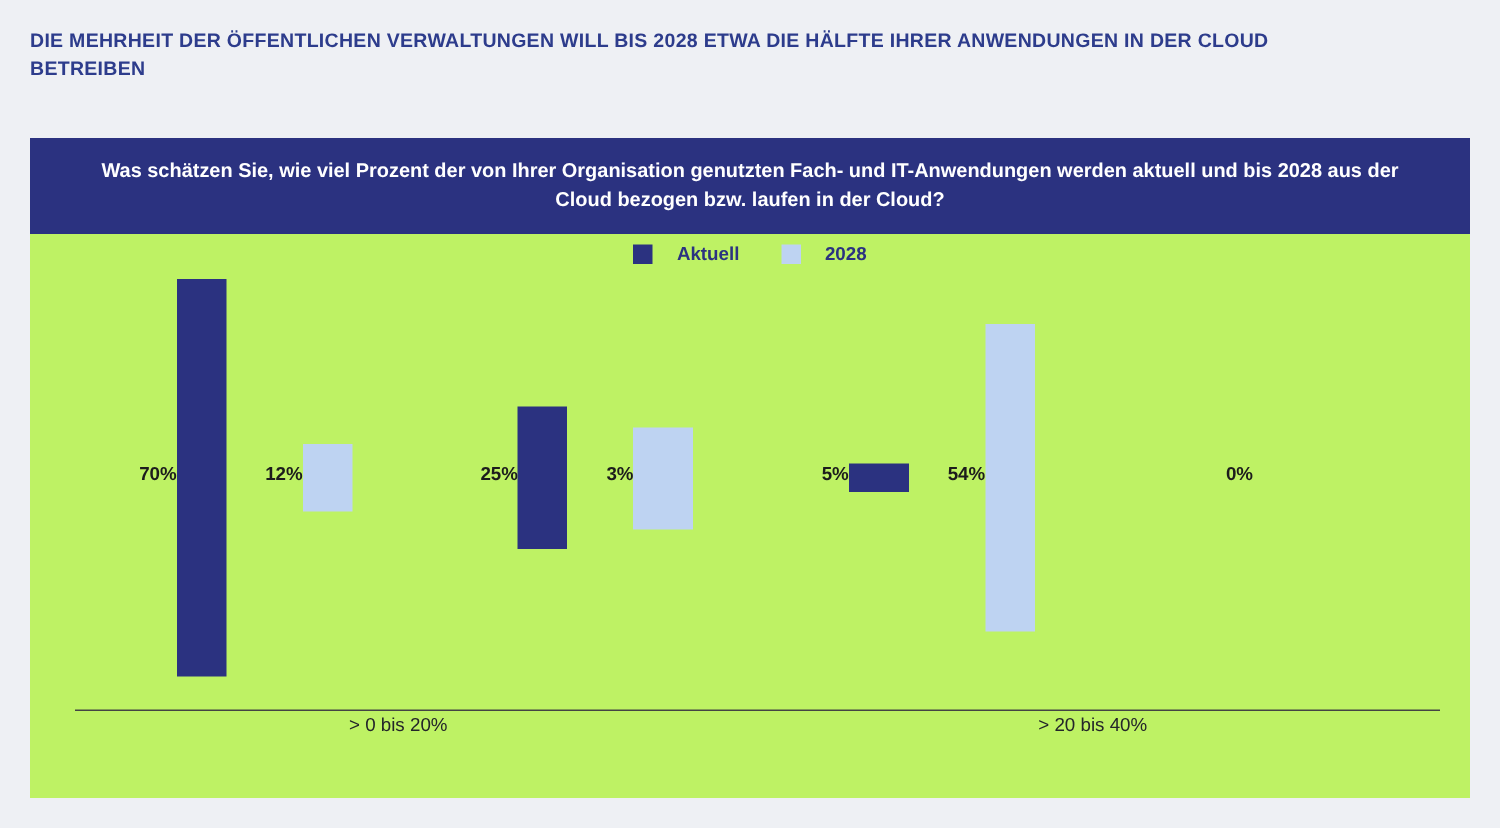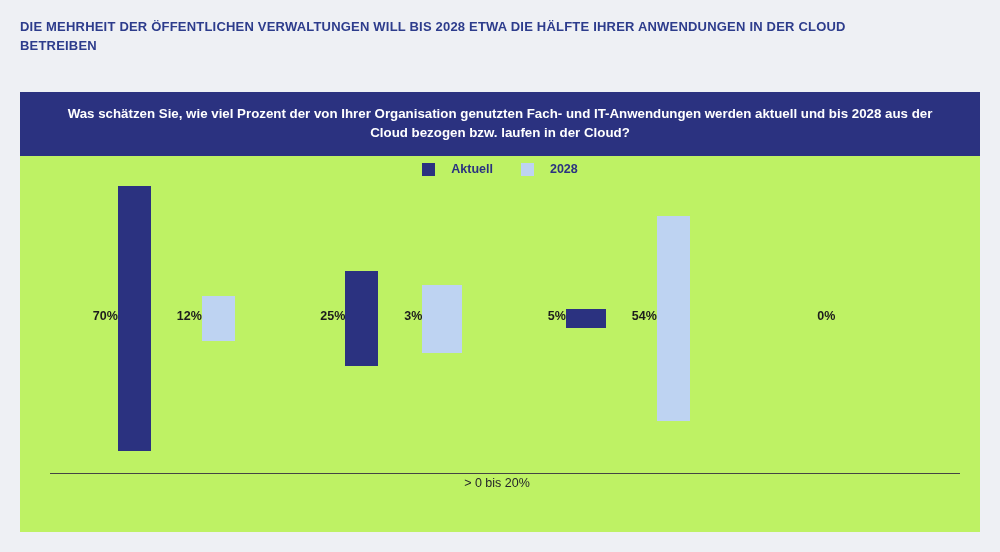--- a/index.html
+++ b/index.html
@@ -237,18 +237,19 @@
             </div>
           </div>
         </div>
 
       </div>
       <div class="axis-line"></div>
     </div>
 
     <div class="cats">
       <div class="cat">&gt; 0 bis 20%</div>
+      <div class="cat">&gt; 20 bis 40%</div>
     </div>
 
   </div>
 
 
 </div>
 
 </body></html>

